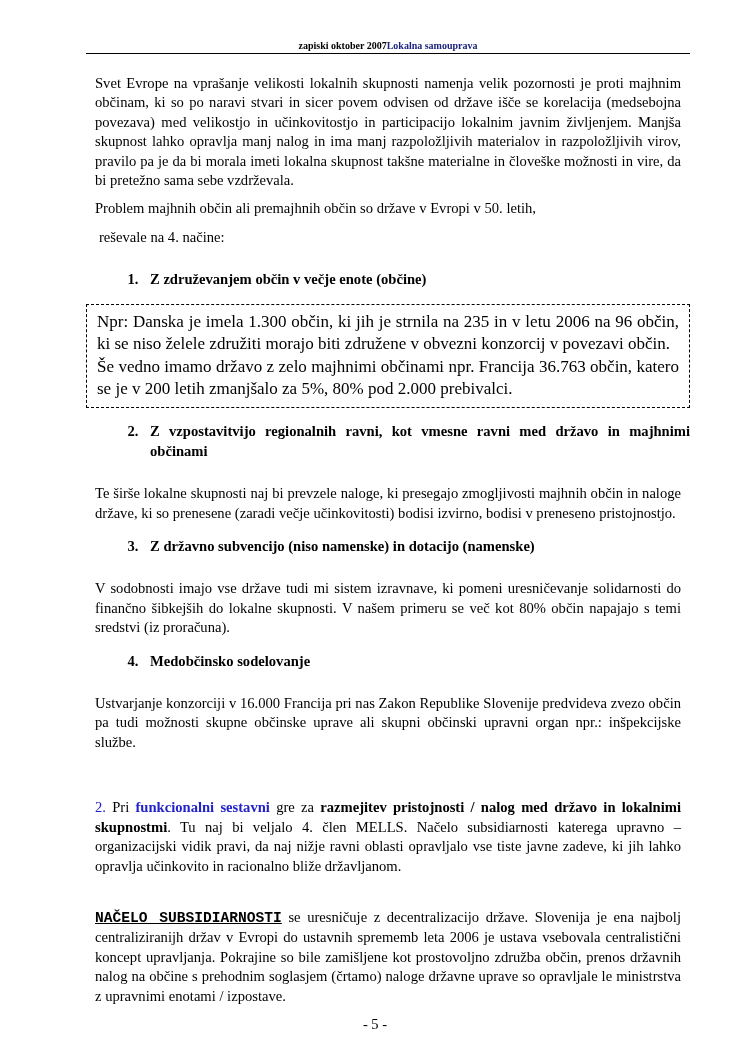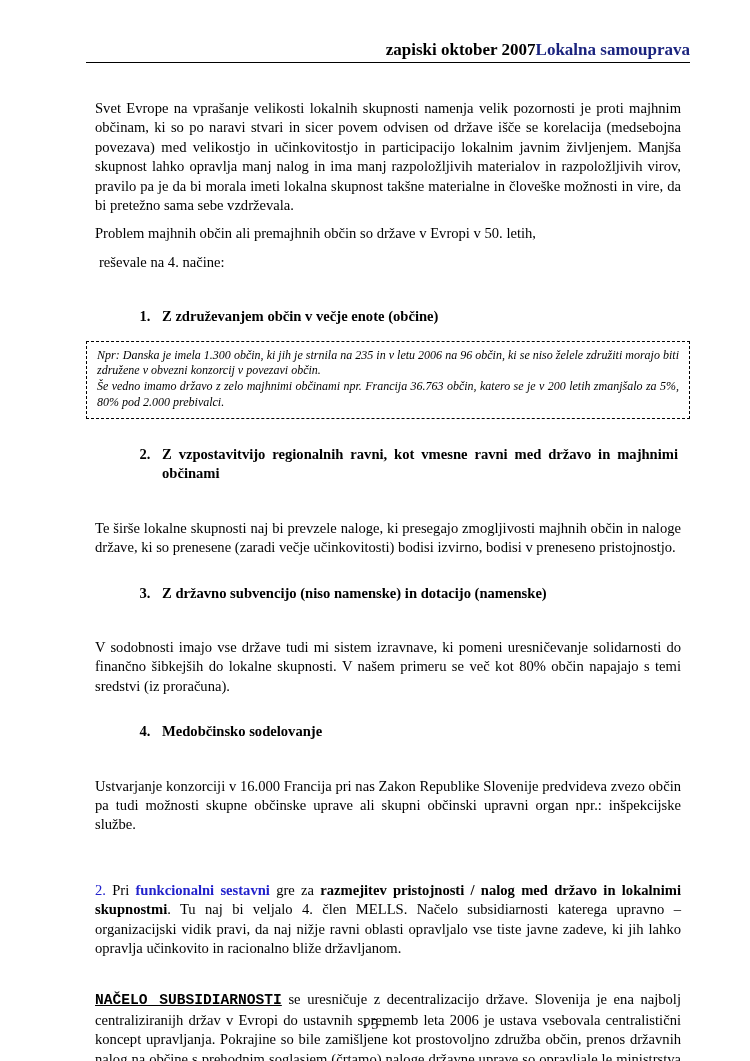--- a/index.html
+++ b/index.html
@@ -15,28 +15,28 @@
     position: relative;
     width: 750px;
     height: 1061px;
     background: #ffffff;
     box-sizing: border-box;
     padding: 40px 60px 30px 86px;
     overflow: hidden;
   }
   .header {
     display: flex;
-    justify-content: flex-end;
+    justify-content: center;
     align-items: baseline;
-    font-size: 17px;
+    font-size: 10px;
     font-weight: bold;
     padding-bottom: 2px;
     border-bottom: 1.2px solid #000;
     width: 100%;
-    margin-bottom: 36px;
+    margin-bottom: 20px;
   }
   .header .left {
     color: #000000;
   }
   .header .right {
     color: #1a237e;
   }
   p {
     margin: 9px;
     font-size: 14.6px;
@@ -59,32 +59,31 @@
     padding-left: 4px;
   }
   ol.numlist {
     margin: 0;
     padding: 0 0 0 56px;
     font-size: 14.6px;
     line-height: 1.33;
   }
   ol.numlist li {
     font-weight: bold;
-    margin: 12px;
+    margin: 0;
     padding-left: 8px;
     text-align: justify;
   }
   ol.numlist li .liinner {
     font-weight: bold;
   }
   .boxed {
     border: 1px dashed #000;
     padding: 6px 10px 7px 10px;
-    font-style: italic;
-    font-size: 12px;
+    font-size: 17px;
     line-height: 1.32;
     text-align: justify;
     margin: 14px 0 0 0;
   }
   .boxed .l2 {
     display: block;
   }
   .blue {
     color: #2222cc;
   }

